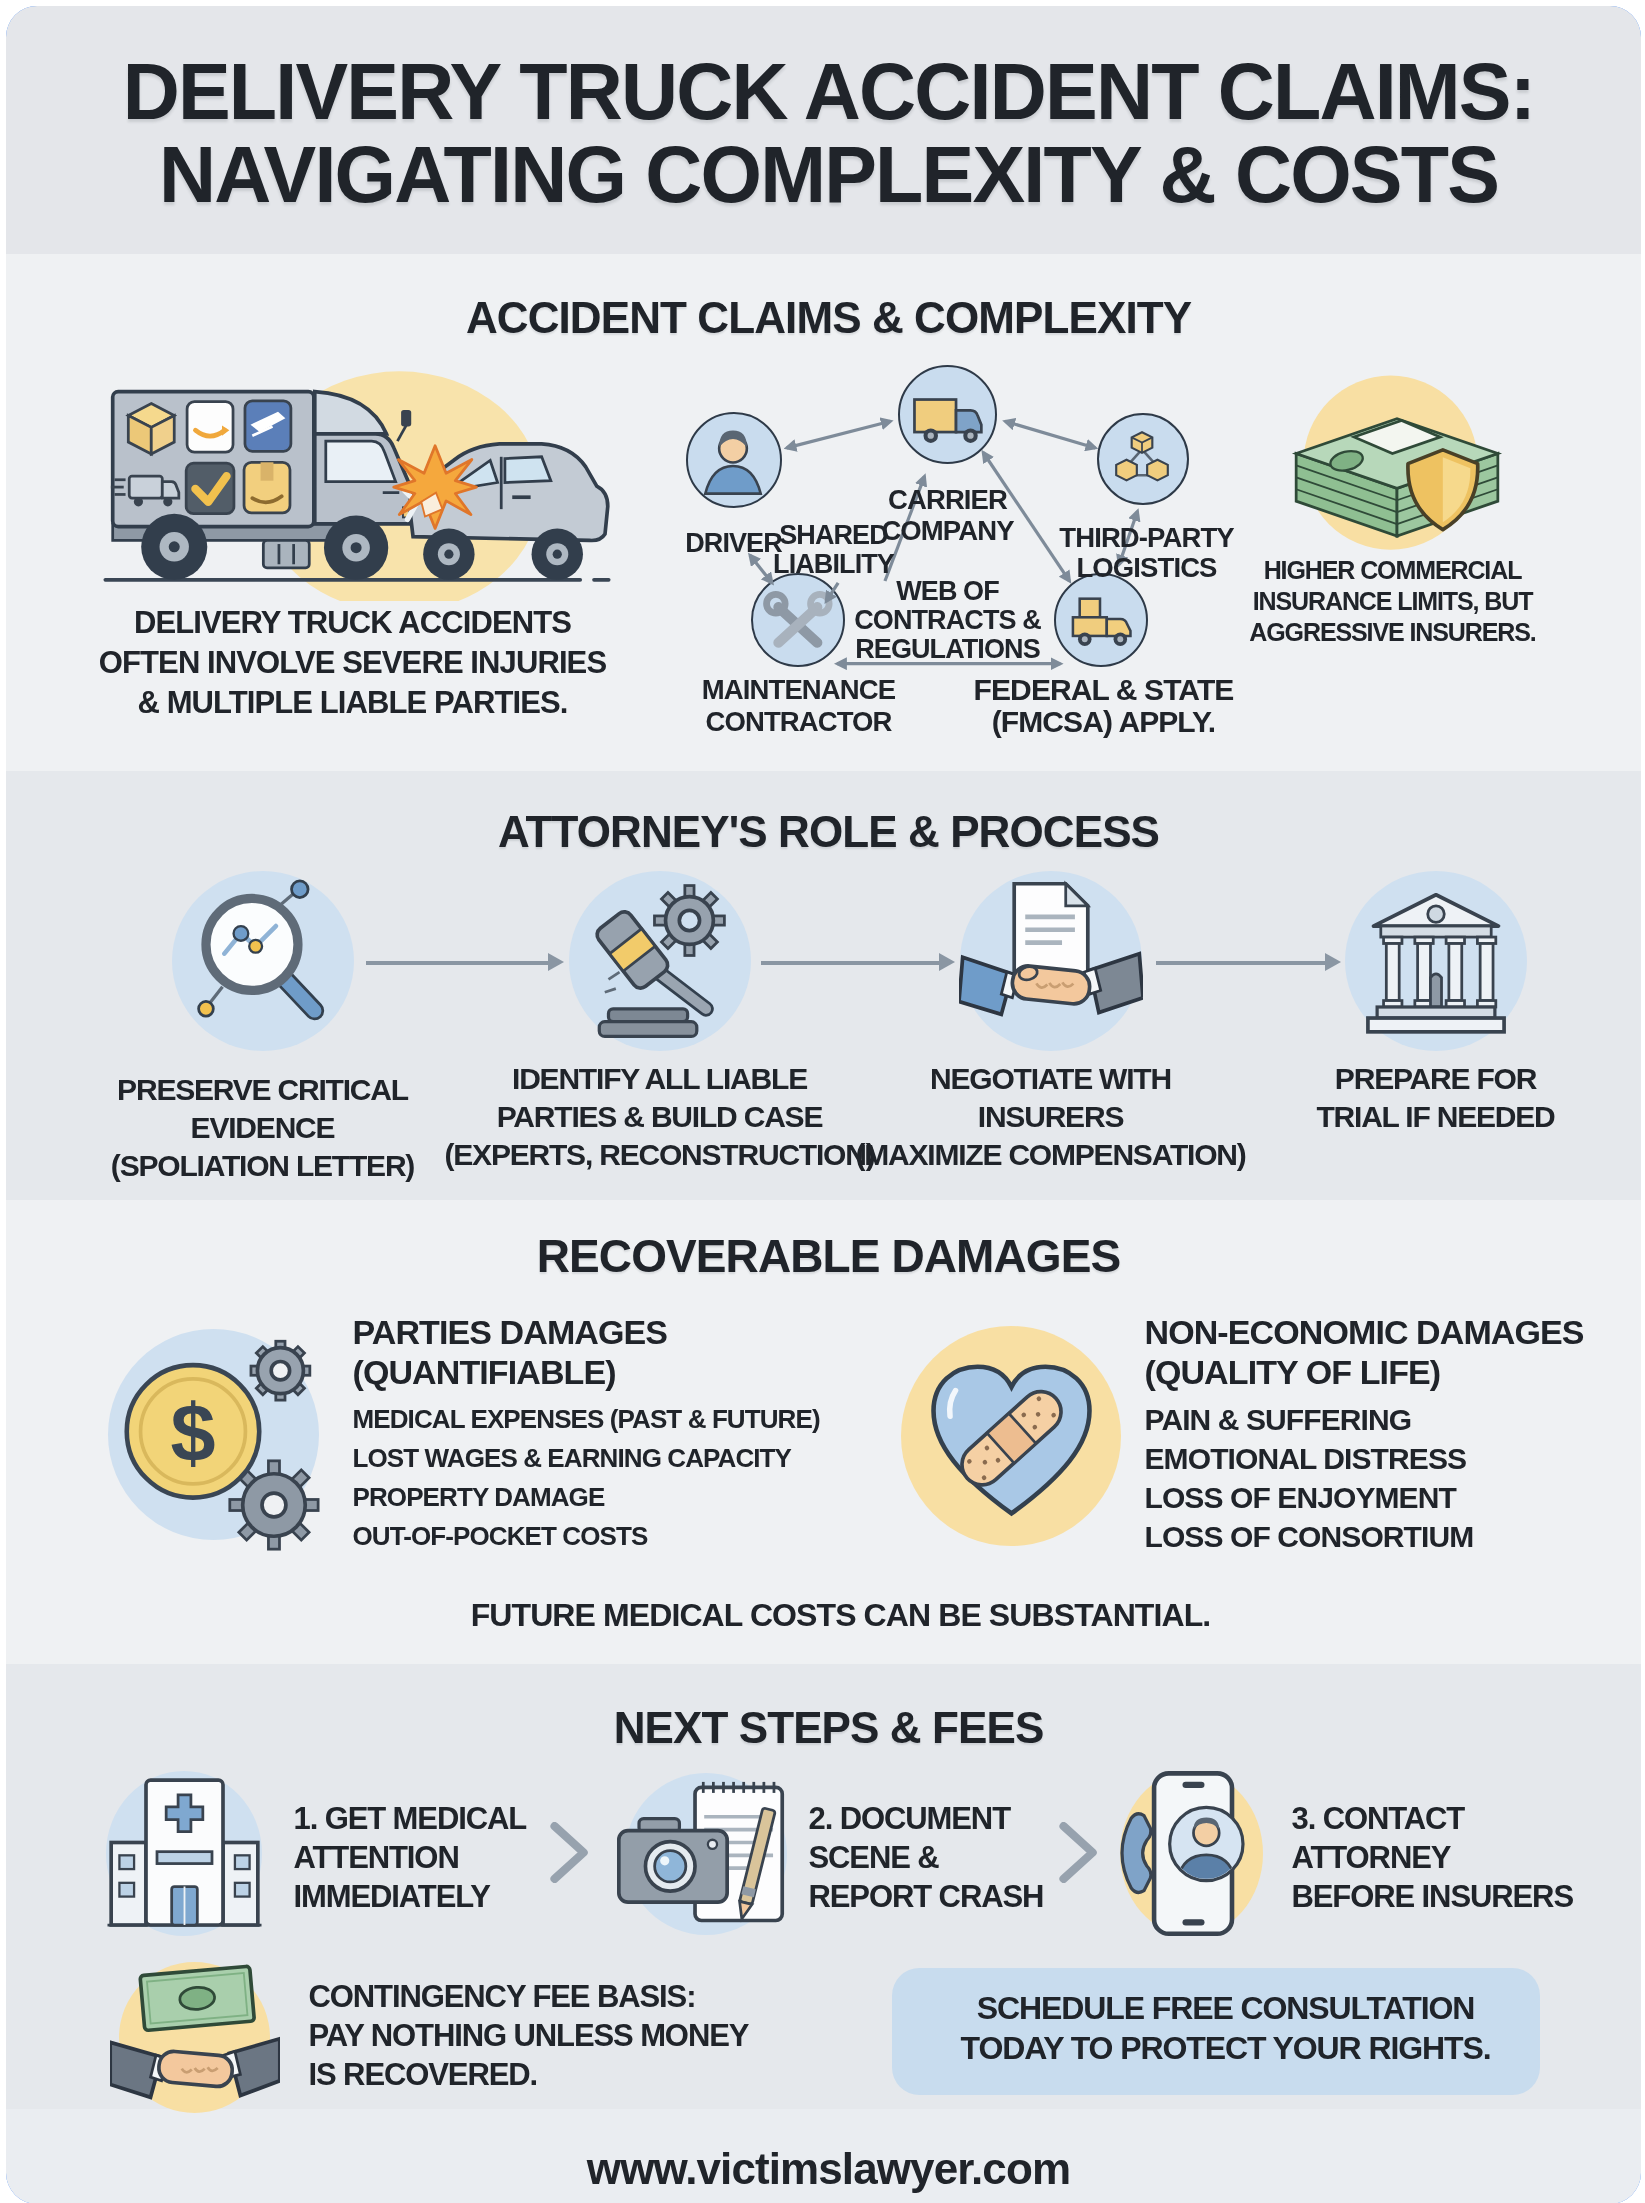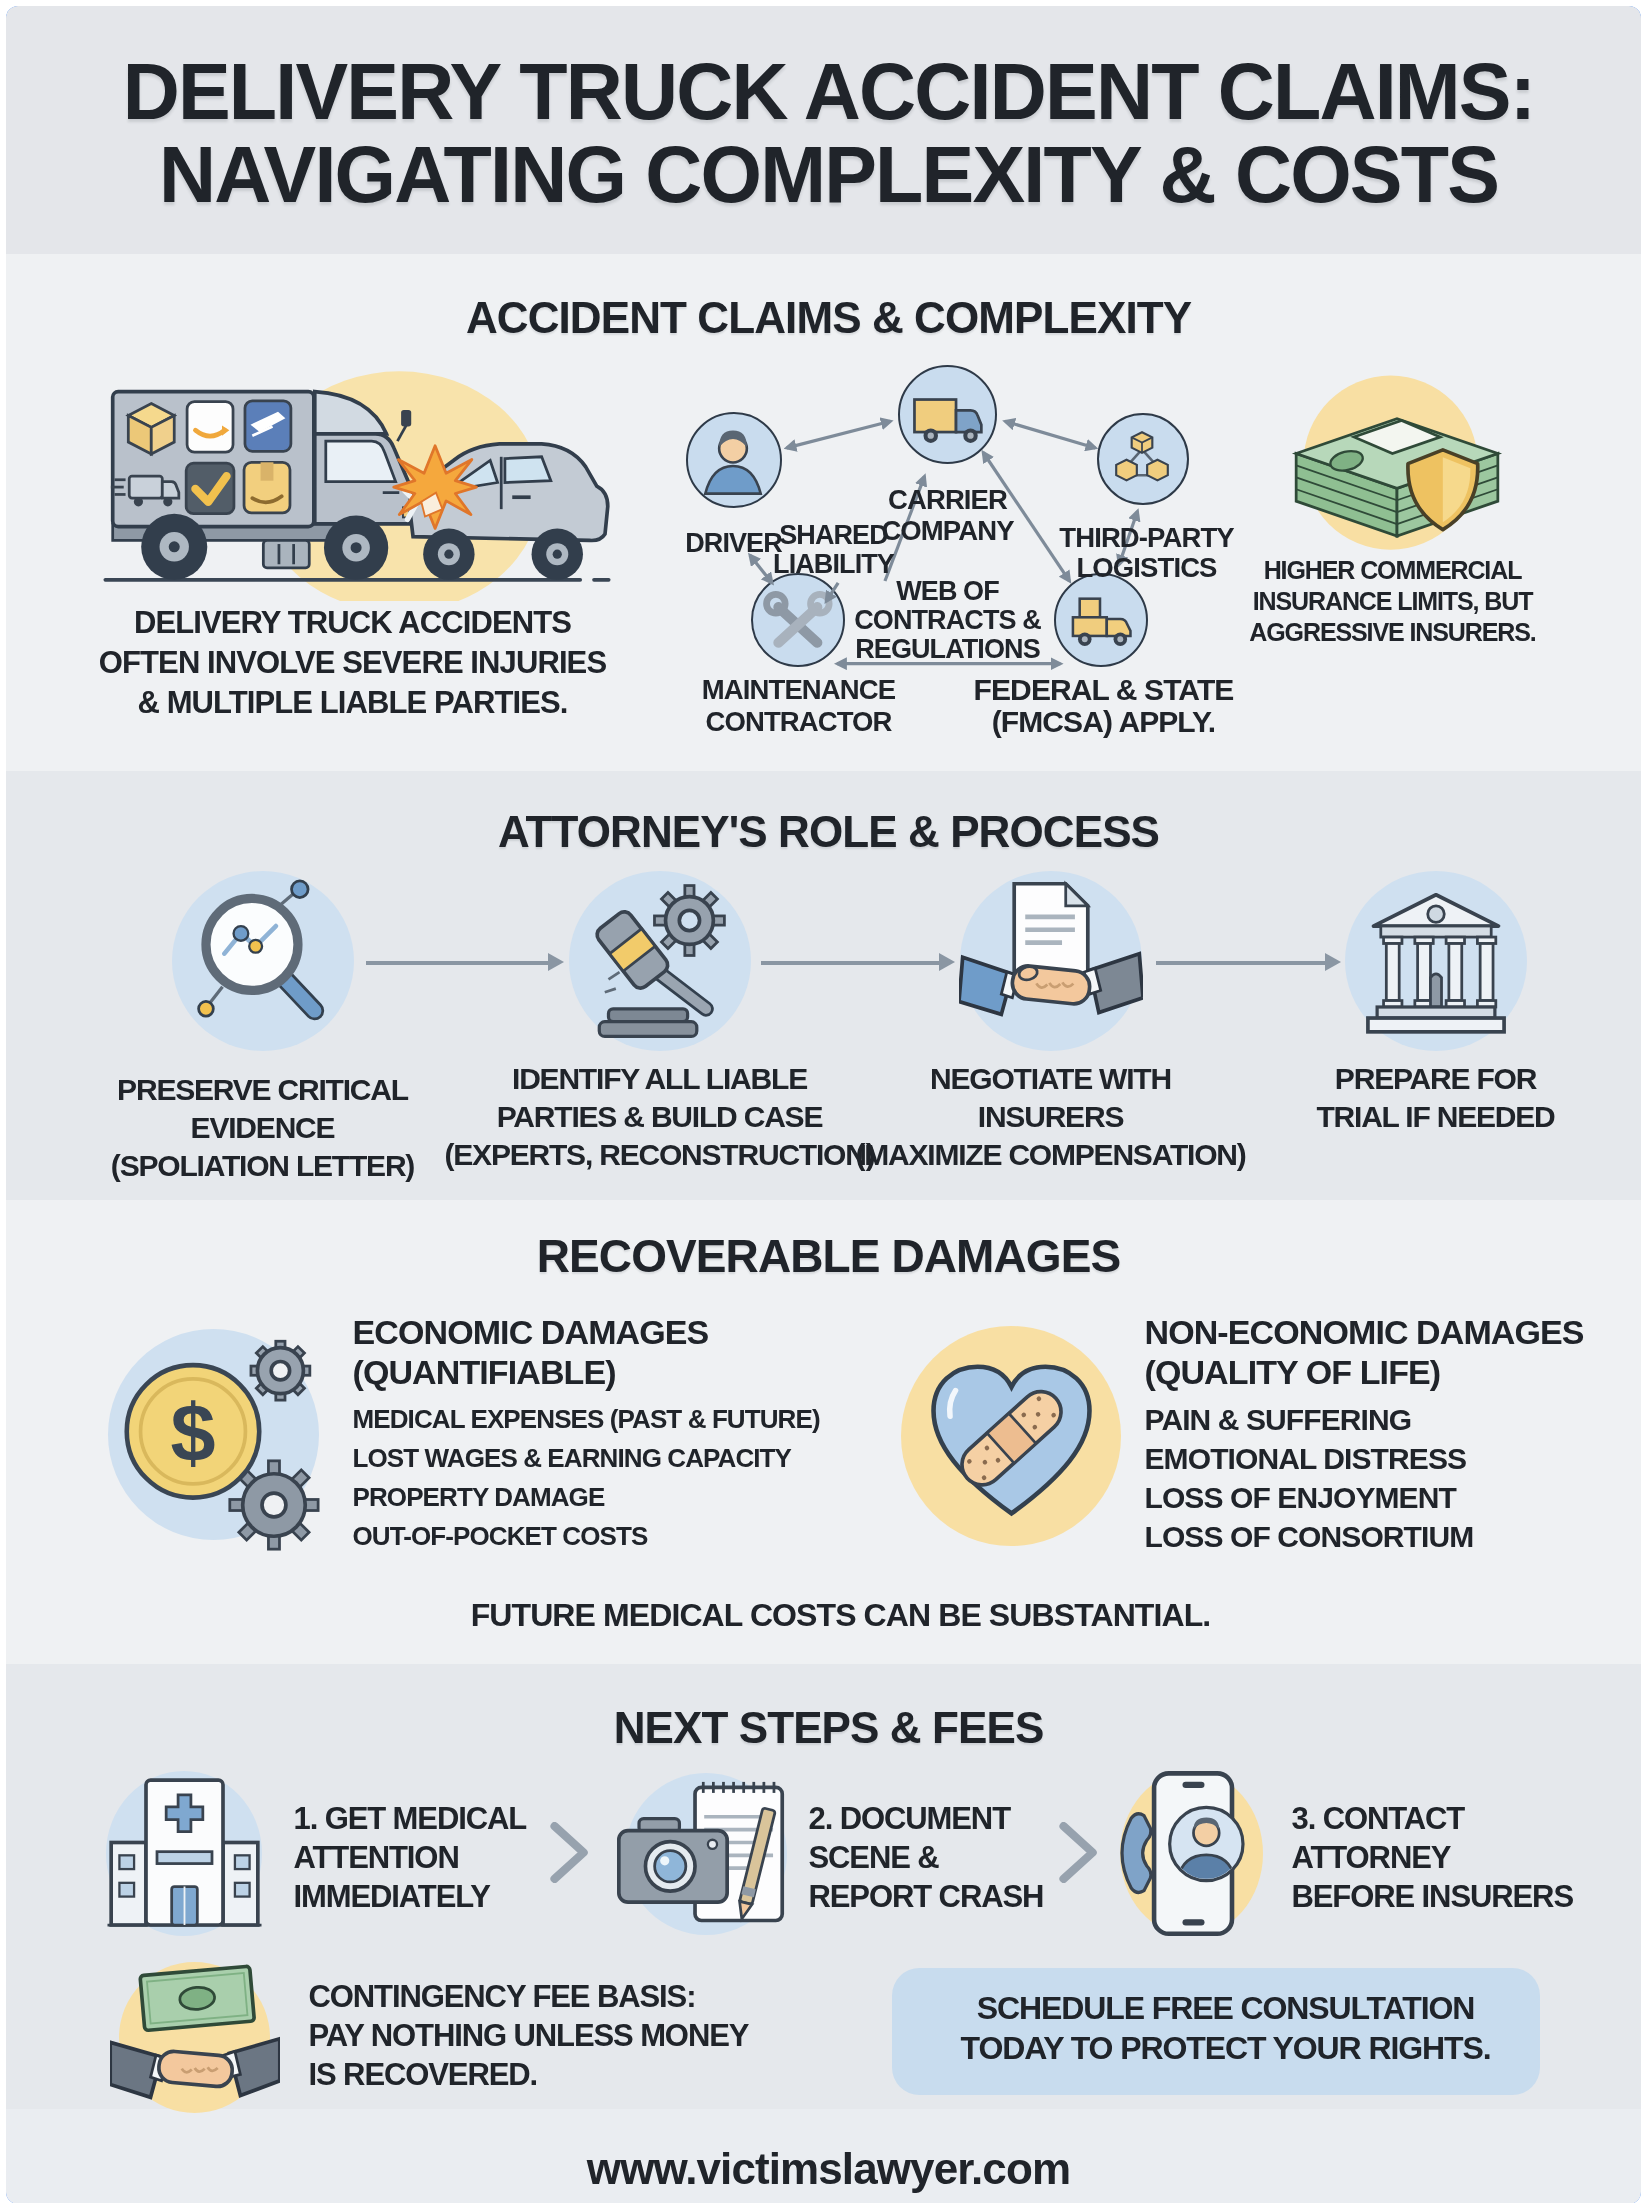--- a/index.html
+++ b/index.html
@@ -1,18 +1,18 @@
 <!DOCTYPE html>
 <html style="font-size:14.7px"><head>
 <meta charset="utf-8">
 <style>
   html,body{margin:0;padding:0;background:#ffffff;}
   .stage{position:relative;width:1646px;height:2204px;background:#ffffff;overflow:hidden;
          font-family:"Liberation Sans",sans-serif;}
-  .card{position:absolute;left:5.5px;top:5.5px;right:5.5px;bottom:0;border-radius:12px;overflow:hidden;background:#3b82f6;}
+  .card{position:absolute;left:5.5px;top:5.5px;right:5.5px;bottom:0;border-radius:31px;overflow:hidden;background:#3b82f6;}
   .band{position:absolute;left:0;width:100%;}
   .b-header{top:0;height:248px;background:#e4e6ea;}
   .b-s1{top:248px;height:517px;background:#eff1f3;}
   .b-s2{top:765px;height:429px;background:#e5e8ec;}
   .b-s3{top:1194px;height:464px;background:#eff1f3;}
   .b-s4{top:1658px;height:445px;background:#e5e8ec;}
   .b-footer{top:2103px;height:101px;background:#eaedf1;}
   .t{position:absolute;font-weight:bold;color:#20242a;letter-spacing:-0.9px;}
   .t span{display:block;white-space:nowrap;}
   .c{transform:translateX(-50%);text-align:center;}
@@ -413,21 +413,21 @@
       <rect x="182" y="152" width="12" height="16" transform="rotate(315 188 200)"></rect>
     </g>
     <circle cx="188" cy="200" r="34" fill="#8e99a5" stroke="#39434f" stroke-width="4"></circle>
     <circle cx="188" cy="200" r="13" fill="#eff1f3" stroke="#39434f" stroke-width="4"></circle>
     <circle cx="100" cy="120" r="72" fill="#f2d478" stroke="#3a4654" stroke-width="5"></circle>
     <circle cx="100" cy="120" r="57" fill="none" stroke="#d9b85c" stroke-width="4"></circle>
     <text x="100" y="152" text-anchor="middle" font-family="Liberation Sans, sans-serif" font-size="88" font-weight="bold" fill="#3a4654">$</text>
   </svg>
 
   <div class="t" style="left:347px;top:1306px;font-size:34px;line-height:40px;">
-    <span>ECONOMIC DAMAGES</span>
+    <span>PARTIES DAMAGES</span>
     <span>(QUANTIFIABLE)</span>
   </div>
   <div class="t" style="left:347px;top:1394px;font-size:26px;line-height:39px;">
     <span>MEDICAL EXPENSES (PAST &amp; FUTURE)</span>
     <span>LOST WAGES &amp; EARNING CAPACITY</span>
     <span>PROPERTY DAMAGE</span>
     <span>OUT-OF-POCKET COSTS</span>
   </div>
 
   <div class="disc yellow" style="left:895px;top:1320px;width:220px;height:220px;"></div>

